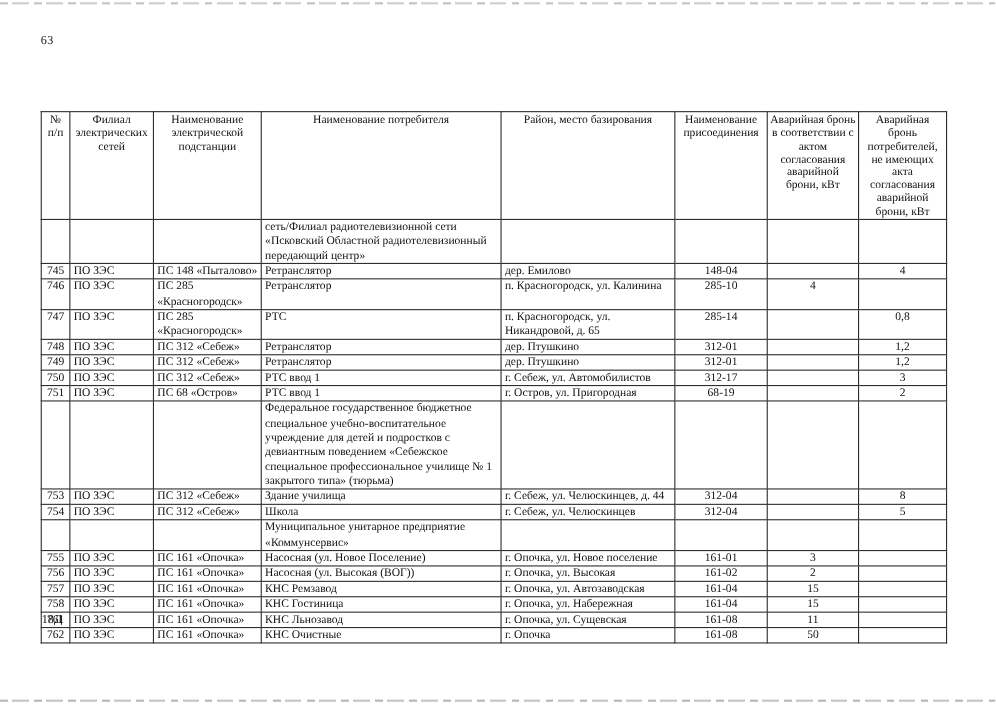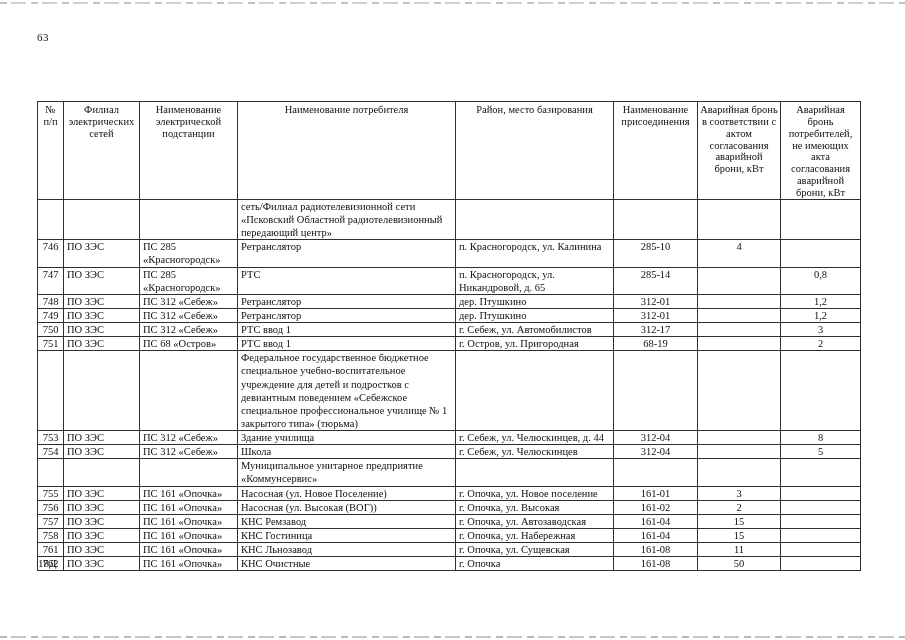--- a/index.html
+++ b/index.html
@@ -76,20 +76,30 @@
     <td class="c-num"></td>
     <td class="c-branch"></td>
     <td class="c-sub"></td>
     <td class="c-cons">сеть/Филиал радиотелевизионной сети «Псковский Областной радиотелевизионный передающий центр»</td>
     <td class="c-loc"></td>
     <td class="c-conn"></td>
     <td class="c-r1"></td>
     <td class="c-r2"></td>
   </tr>
           <tr>
+    <td class="c-num">745</td>
+    <td class="c-branch">ПО ЗЭС</td>
+    <td class="c-sub">ПС 148 «Пыталово»</td>
+    <td class="c-cons">Ретранслятор</td>
+    <td class="c-loc">дер. Емилово</td>
+    <td class="c-conn">148-04</td>
+    <td class="c-r1"></td>
+    <td class="c-r2">4</td>
+  </tr>
+          <tr>
     <td class="c-num">746</td>
     <td class="c-branch">ПО ЗЭС</td>
     <td class="c-sub">ПС 285 «Красногородск»</td>
     <td class="c-cons">Ретранслятор</td>
     <td class="c-loc">п. Красногородск, ул. Калинина</td>
     <td class="c-conn">285-10</td>
     <td class="c-r1">4</td>
     <td class="c-r2"></td>
   </tr>
           <tr>

